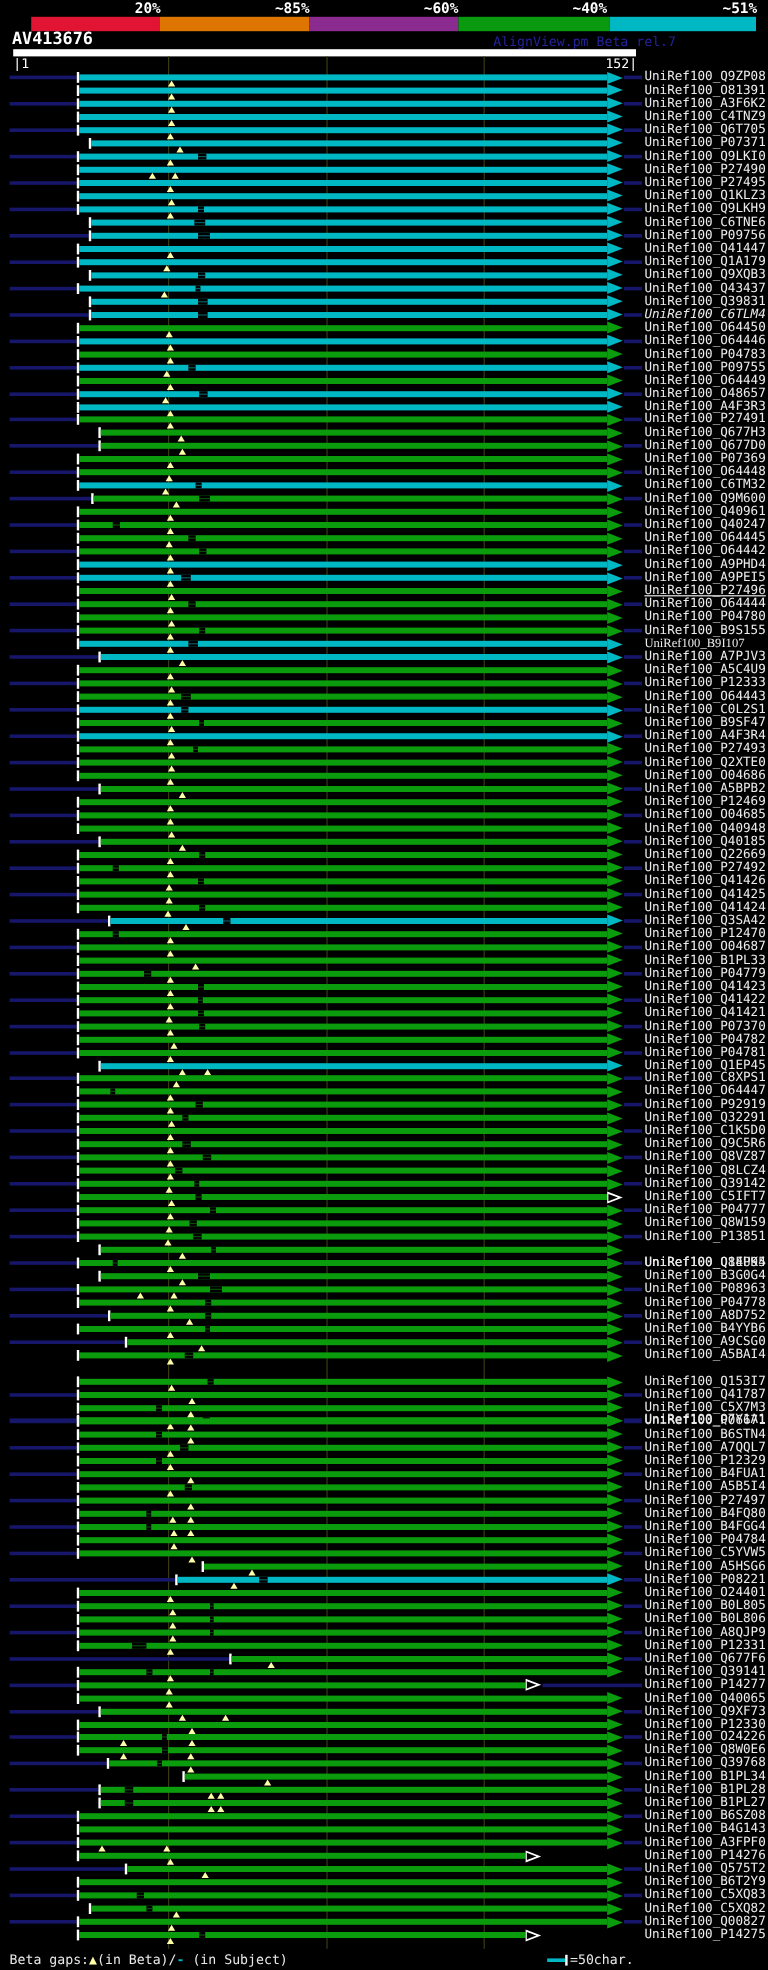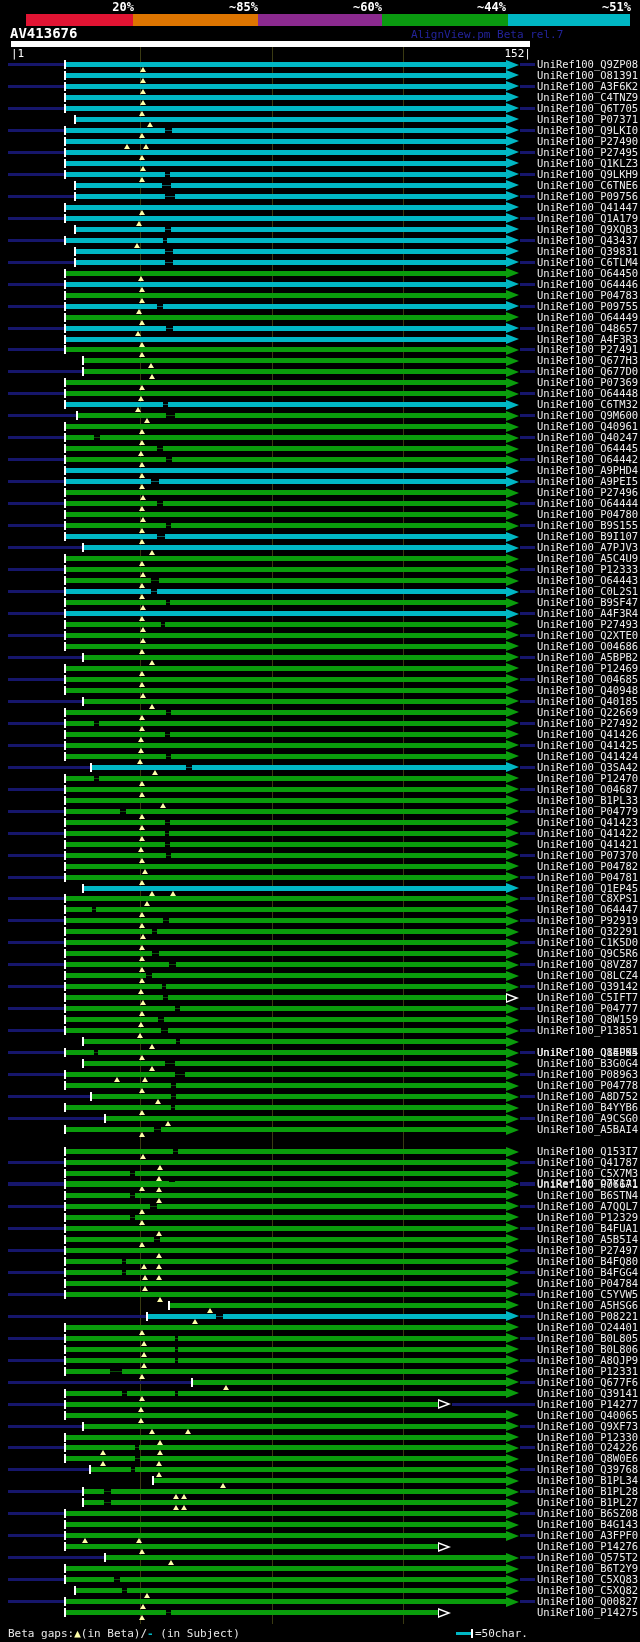--- a/index.html
+++ b/index.html
@@ -40,21 +40,21 @@
 
 <div class="page">
 
   <div id="scalebar">
       <div class="pct-label" style="left: 74px; width: 60px;">20%</div>
       <div class="seg" style="left: 26px; width: 107px; background: rgb(225, 20, 51);"></div>
       <div class="pct-label" style="left: 198px; width: 60px;">~85%</div>
       <div class="seg" style="left: 133px; width: 125px; background: rgb(221, 117, 0);"></div>
       <div class="pct-label" style="left: 322px; width: 60px;">~60%</div>
       <div class="seg" style="left: 258px; width: 124px; background: rgb(139, 42, 143);"></div>
-      <div class="pct-label" style="left: 446px; width: 60px;">~44%</div>
+      <div class="pct-label" style="left: 446px; width: 60px;">~40%</div>
       <div class="seg" style="left: 382px; width: 126px; background: rgb(10, 154, 16);"></div>
       <div class="pct-label" style="left: 571px; width: 60px;">~51%</div>
       <div class="seg" style="left: 508px; width: 122px; background: rgb(0, 183, 196);"></div>
     </div>
 
   <div class="title">AV413676</div>
   <div class="credit">AlignView.pm Beta rel.7</div>
 
   <div class="rulerbar"></div>
   <div class="rulertext" style="left:11px;">|1</div>
@@ -212,21 +212,21 @@
         <div class="tlabel" style="top: 0px;">UniRef100_Q43437</div>
       </div>
       <div class="track" style="top: 245.66px;">
         <div class="stick" style="left: 74px; top: 1px;"></div>
         <div class="bar" style="left: 76px; width: 430px; top: 3px; background: rgb(0, 183, 196);"></div>
         <div class="gap" style="left: 165px; width: 8px; top: 3px;"></div>
         <div class="gapline" style="left: 165px; width: 8px; top: 5px; background: rgb(4, 94, 102);"></div>
         <div class="arrow" style="left: 506px; top: 0.5px; border-left-color: rgb(0, 183, 196);"></div>
         <div class="tlabel" style="top: 0px;">UniRef100_Q39831</div>
       </div>
-      <div class="track" style="top: 256.64px;">
+      <div class="track" style="top: 256.64px; font-style: italic;">
         <div class="leader" style="left: 8px; width: 66px; top: 4px;"></div>
         <div class="leader" style="left: 520px; width: 15px; top: 4px;"></div>
         <div class="stick" style="left: 74px; top: 1px;"></div>
         <div class="bar" style="left: 76px; width: 430px; top: 3px; background: rgb(0, 183, 196);"></div>
         <div class="gap" style="left: 165px; width: 8px; top: 3px;"></div>
         <div class="gapline" style="left: 165px; width: 8px; top: 5px; background: rgb(4, 94, 102);"></div>
         <div class="arrow" style="left: 506px; top: 0.5px; border-left-color: rgb(0, 183, 196);"></div>
         <div class="tlabel" style="top: 0px;">UniRef100_C6TLM4</div>
       </div>
       <div class="track" style="top: 267.62px;">
@@ -403,21 +403,21 @@
         <div class="gapline" style="left: 151px; width: 8px; top: 5px; background: rgb(4, 94, 102);"></div>
         <div class="mark" style="left: 139px; top: 8px;"></div>
         <div class="arrow" style="left: 506px; top: 0.5px; border-left-color: rgb(0, 183, 196);"></div>
         <div class="tlabel" style="top: 0px;">UniRef100_A9PEI5</div>
       </div>
       <div class="track" style="top: 487.22px;">
         <div class="stick" style="left: 64px; top: 1px;"></div>
         <div class="bar" style="left: 66px; width: 440px; top: 3px; background: rgb(10, 156, 12);"></div>
         <div class="mark" style="left: 140px; top: 8px;"></div>
         <div class="arrow" style="left: 506px; top: 0.5px; border-left-color: rgb(10, 156, 12);"></div>
-        <div class="tlabel" style="top: 0px;">UniRef100_P27496</div>
+        <div class="tlabel" style="top: 0px; text-decoration: underline;">UniRef100_P27496</div>
       </div>
       <div class="track" style="top: 498.2px;">
         <div class="leader" style="left: 8px; width: 56px; top: 4px;"></div>
         <div class="leader" style="left: 520px; width: 15px; top: 4px;"></div>
         <div class="stick" style="left: 64px; top: 1px;"></div>
         <div class="bar" style="left: 66px; width: 440px; top: 3px; background: rgb(10, 156, 12);"></div>
         <div class="gap" style="left: 157px; width: 6px; top: 3px;"></div>
         <div class="gapline" style="left: 157px; width: 6px; top: 5px; background: rgb(6, 78, 6);"></div>
         <div class="mark" style="left: 139px; top: 8px;"></div>
         <div class="arrow" style="left: 506px; top: 0.5px; border-left-color: rgb(10, 156, 12);"></div>
@@ -441,21 +441,21 @@
         <div class="arrow" style="left: 506px; top: 0.5px; border-left-color: rgb(10, 156, 12);"></div>
         <div class="tlabel" style="top: 0px;">UniRef100_B9S155</div>
       </div>
       <div class="track" style="top: 531.14px;">
         <div class="stick" style="left: 64px; top: 1px;"></div>
         <div class="bar" style="left: 66px; width: 440px; top: 3px; background: rgb(0, 183, 196);"></div>
         <div class="gap" style="left: 157px; width: 8px; top: 3px;"></div>
         <div class="gapline" style="left: 157px; width: 8px; top: 5px; background: rgb(4, 94, 102);"></div>
         <div class="mark" style="left: 139px; top: 8px;"></div>
         <div class="arrow" style="left: 506px; top: 0.5px; border-left-color: rgb(0, 183, 196);"></div>
-        <div class="tlabel" style="top: 0px;">UniRef100_B9I107</div>
+        <div class="tlabel" style="top: 0px; font-family: Liberation Serif, serif;">UniRef100_B9I107</div>
       </div>
       <div class="track" style="top: 542.12px;">
         <div class="leader" style="left: 8px; width: 74px; top: 4px;"></div>
         <div class="leader" style="left: 520px; width: 15px; top: 4px;"></div>
         <div class="stick" style="left: 82px; top: 1px;"></div>
         <div class="bar" style="left: 84px; width: 422px; top: 3px; background: rgb(0, 183, 196);"></div>
         <div class="mark" style="left: 149px; top: 8px;"></div>
         <div class="arrow" style="left: 506px; top: 0.5px; border-left-color: rgb(0, 183, 196);"></div>
         <div class="tlabel" style="top: 0px;">UniRef100_A7PJV3</div>
       </div>

